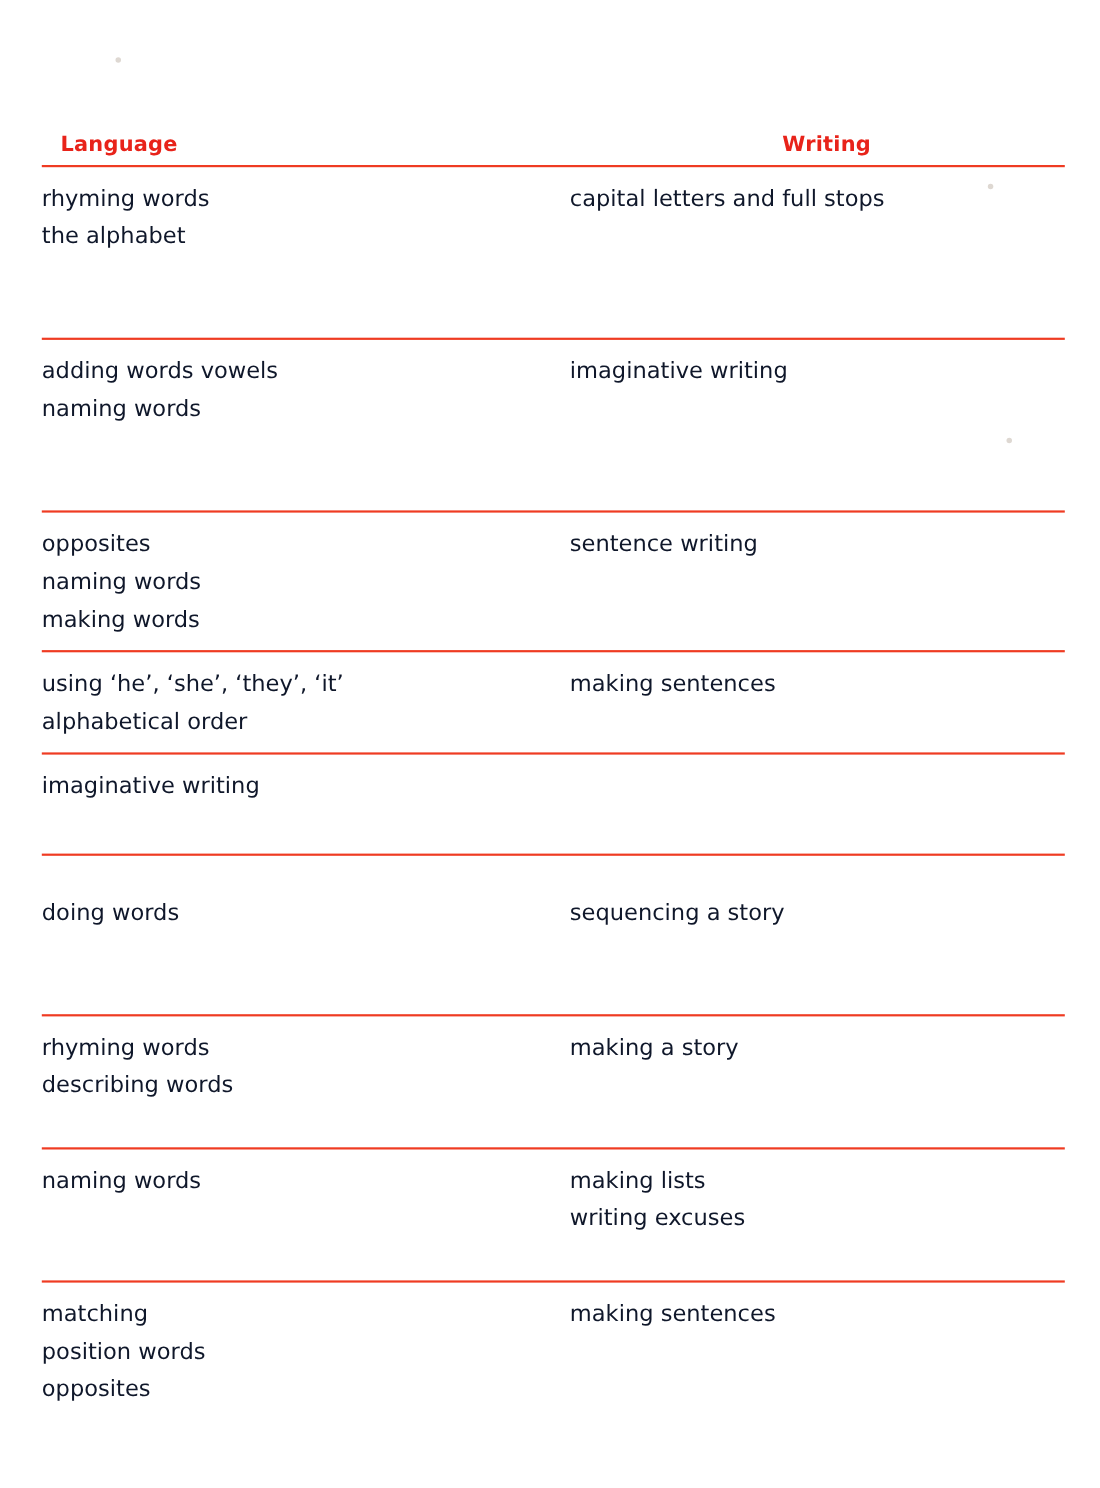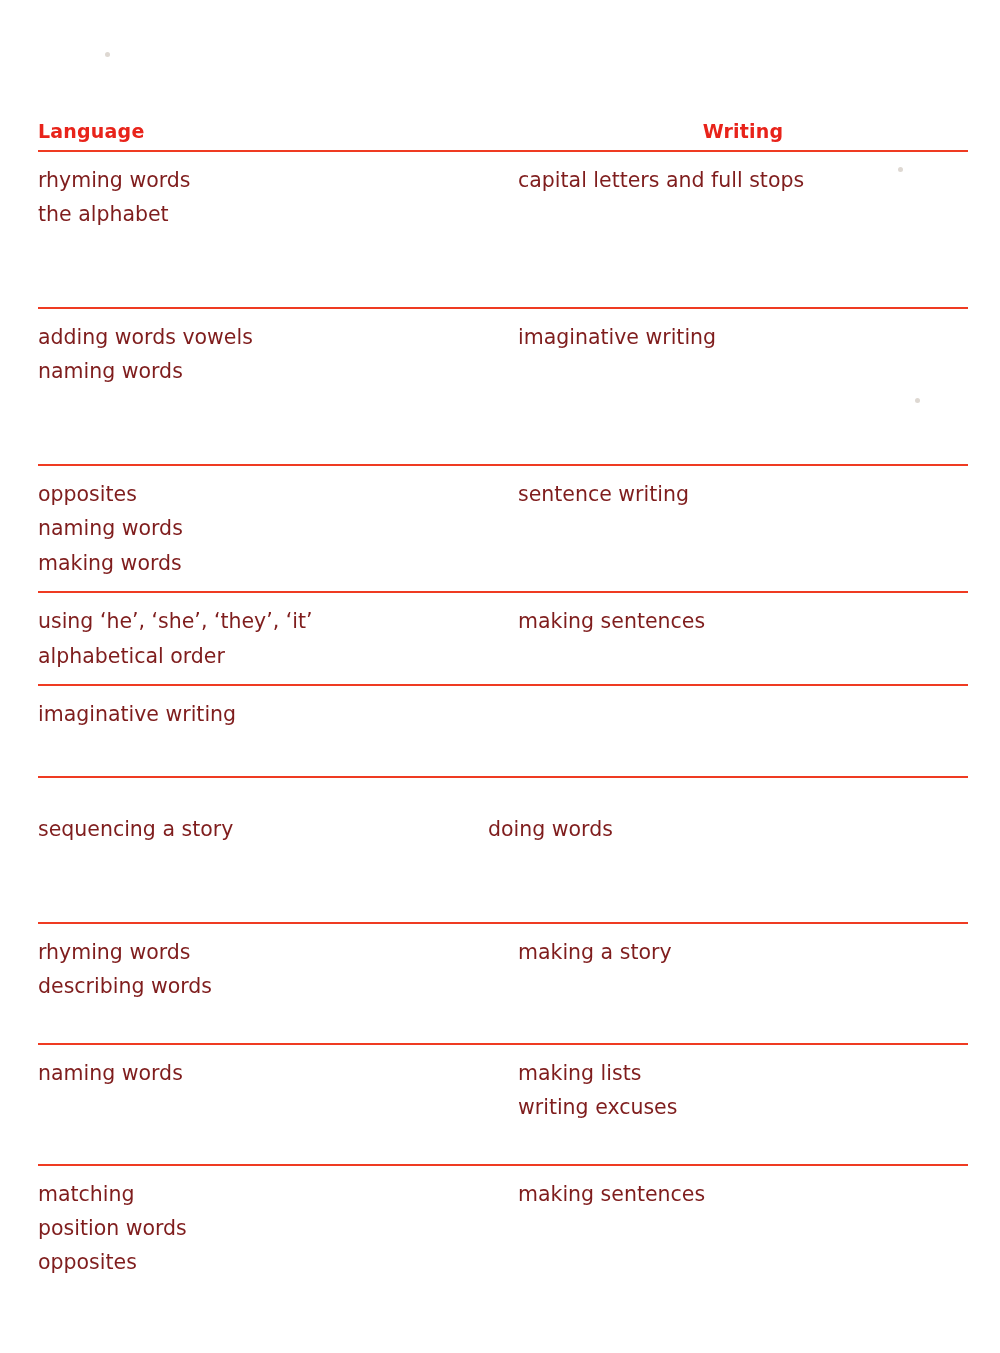--- a/index.html
+++ b/index.html
@@ -38,20 +38,21 @@
   }
   .col-writing {
     flex: 1 1 auto;
     text-align: center;
   }
   .head-cell {
     color: #e8231a;
     font-weight: bold;
     font-size: 19px;
     letter-spacing: 0.2px;
+    margin-left: 17px;
   }
   .rule {
     height: 0;
     border-top: 2px solid #ef3b22;
     width: 100%;
   }
   .row {
     display: flex;
     align-items: flex-start;
   }
@@ -62,21 +63,21 @@
   .cell-lang {
     width: 480px;
     flex: 0 0 480px;
   }
   .cell-writing {
     flex: 1 1 auto;
   }
   .entry {
     font-size: 20.5px;
     line-height: 1.68;
-    color: #7f1d1d;
+    color: #0f172a;
     white-space: nowrap;
   }
   .spacer-row {
     height: 64px;
   }
   .faint-mark {
     position: absolute;
     width: 5px;
     height: 5px;
     background: #ded8d2;
@@ -154,25 +155,25 @@
 
     <div class="row">
       <div class="cell cell-writing">
         <div class="entry">imaginative writing</div>
       </div>
     </div>
     <div class="spacer-row" style="height:34px;"></div>
     <div class="rule"></div>
 
     <div class="row">
+      <div class="cell cell-lang" style="padding-top:34px;">
+        <div class="entry">doing words</div>
+      </div>
       <div class="cell cell-writing" style="padding-top:34px;">
         <div class="entry">sequencing a story</div>
-      </div>
-      <div class="cell cell-lang" style="padding-top:34px;">
-        <div class="entry">doing words</div>
       </div>
     </div>
     <div class="spacer-row"></div>
     <div class="rule"></div>
 
     <div class="row">
       <div class="cell cell-lang">
         <div class="entry">rhyming words</div>
         <div class="entry">describing words</div>
       </div>

